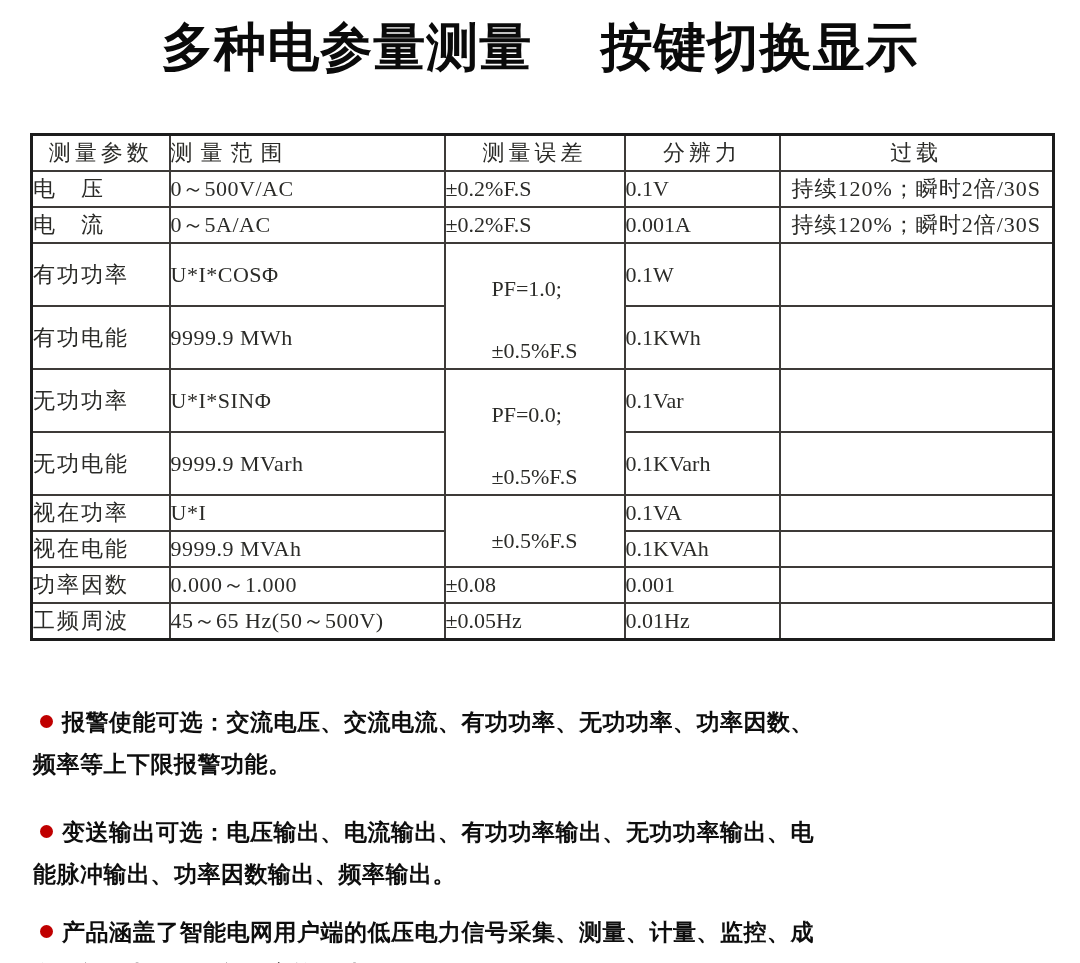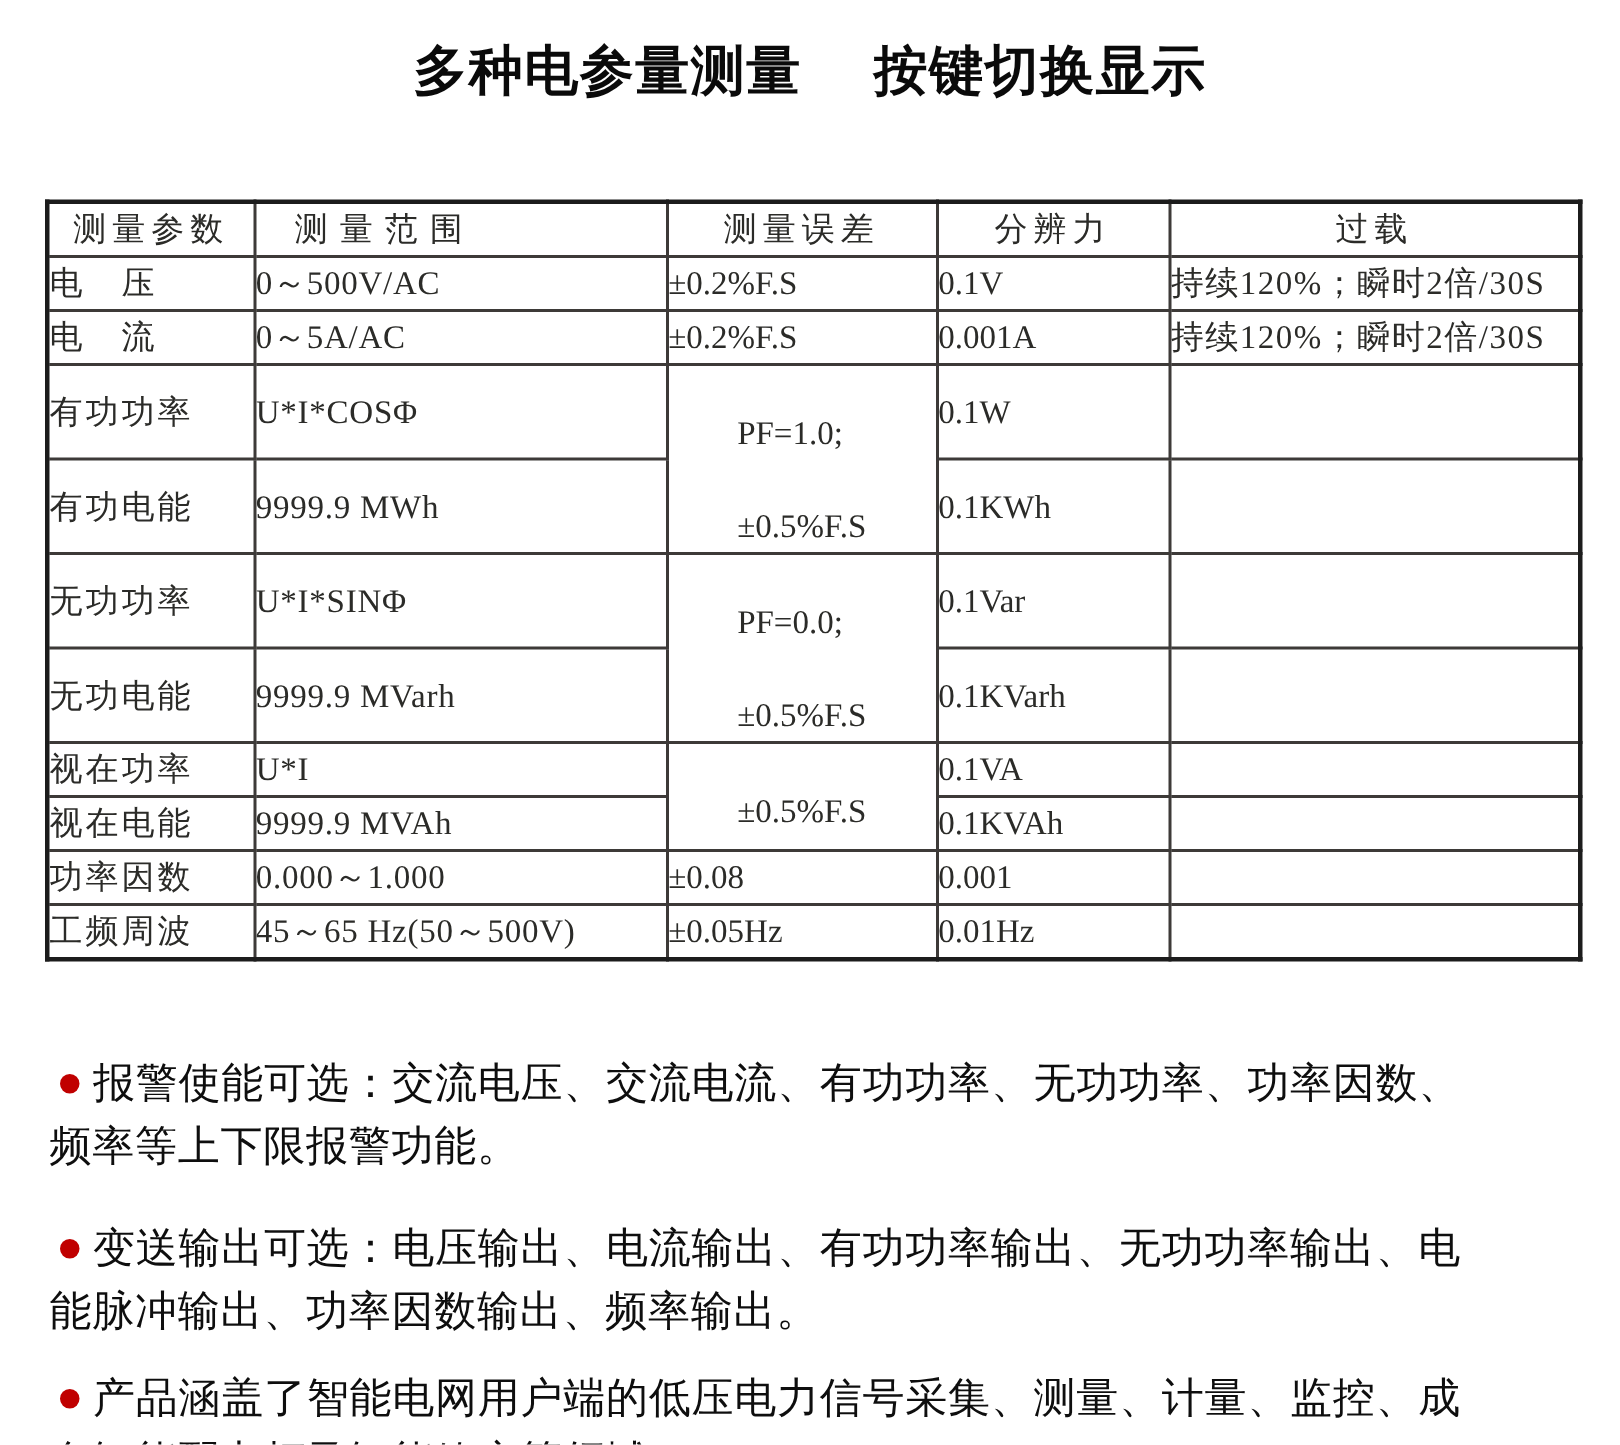--- a/index.html
+++ b/index.html
@@ -12,21 +12,21 @@
     height: 963px;
     position: relative;
     overflow: hidden;
     font-family: "Liberation Sans", "DejaVu Sans", sans-serif;
   }
 
   
   .page-title {
     margin: 22px 0 0 0;
     text-align: center;
-    font-size: 36px;
+    font-size: 52px;
     font-weight: bold;
     color: #0a0a0a;
     letter-spacing: 1px;
     line-height: 50px;
     white-space: pre;
   }
 
   
   table.spec {
     border-collapse: collapse;
@@ -40,39 +40,39 @@
   }
   table.spec th, table.spec td {
     border: 2px solid #3d3a38;
     height: 34px;
     padding: 0;
     font-weight: normal;
     overflow: hidden;
     white-space: nowrap;
   }
   table.spec th { letter-spacing: 4px; text-align: center; }
-  table.spec th.c1 { text-align: left; padding-left: 26px; letter-spacing: 8px; }
+  table.spec th.c1 { text-align: left; letter-spacing: 8px; }
   td.c0 { text-align: left; padding-left: 23px; letter-spacing: 2px; }
   td.c1 { text-align: left; padding-left: 26px; letter-spacing: 0.5px; }
   td.c2, td.c3 { text-align: left; }
-  td.c4 { padding: 0 4px; letter-spacing: 1px; }
+  td.c4 { text-align: center; padding: 0 4px; letter-spacing: 1px; }
   td.merged { vertical-align: top; text-align: center; }
   td.merged .mblock { display: inline-block; text-align: left; }
   td.merged .mline { height: 34px; line-height: 34px; margin-top: 28px; }
 
   
   .bullets {
     margin: 60px 30px 0 33px;
   }
   .bullet-item { margin-top: 16px; }
   .bullet-item:first-child { margin-top: 0; }
   .bullet-item:nth-child(2) { margin-top: 26px; }
   .bullet-line {
-    font-size: 28px;
-    font-weight: normal;
+    font-size: 23px;
+    font-weight: bold;
     line-height: 42px;
     color: #0e0e0e;
     letter-spacing: 0.5px;
     white-space: pre;
   }
   .bullet-dot {
     display: inline-block;
     width: 13px;
     height: 13px;
     border-radius: 50%;

